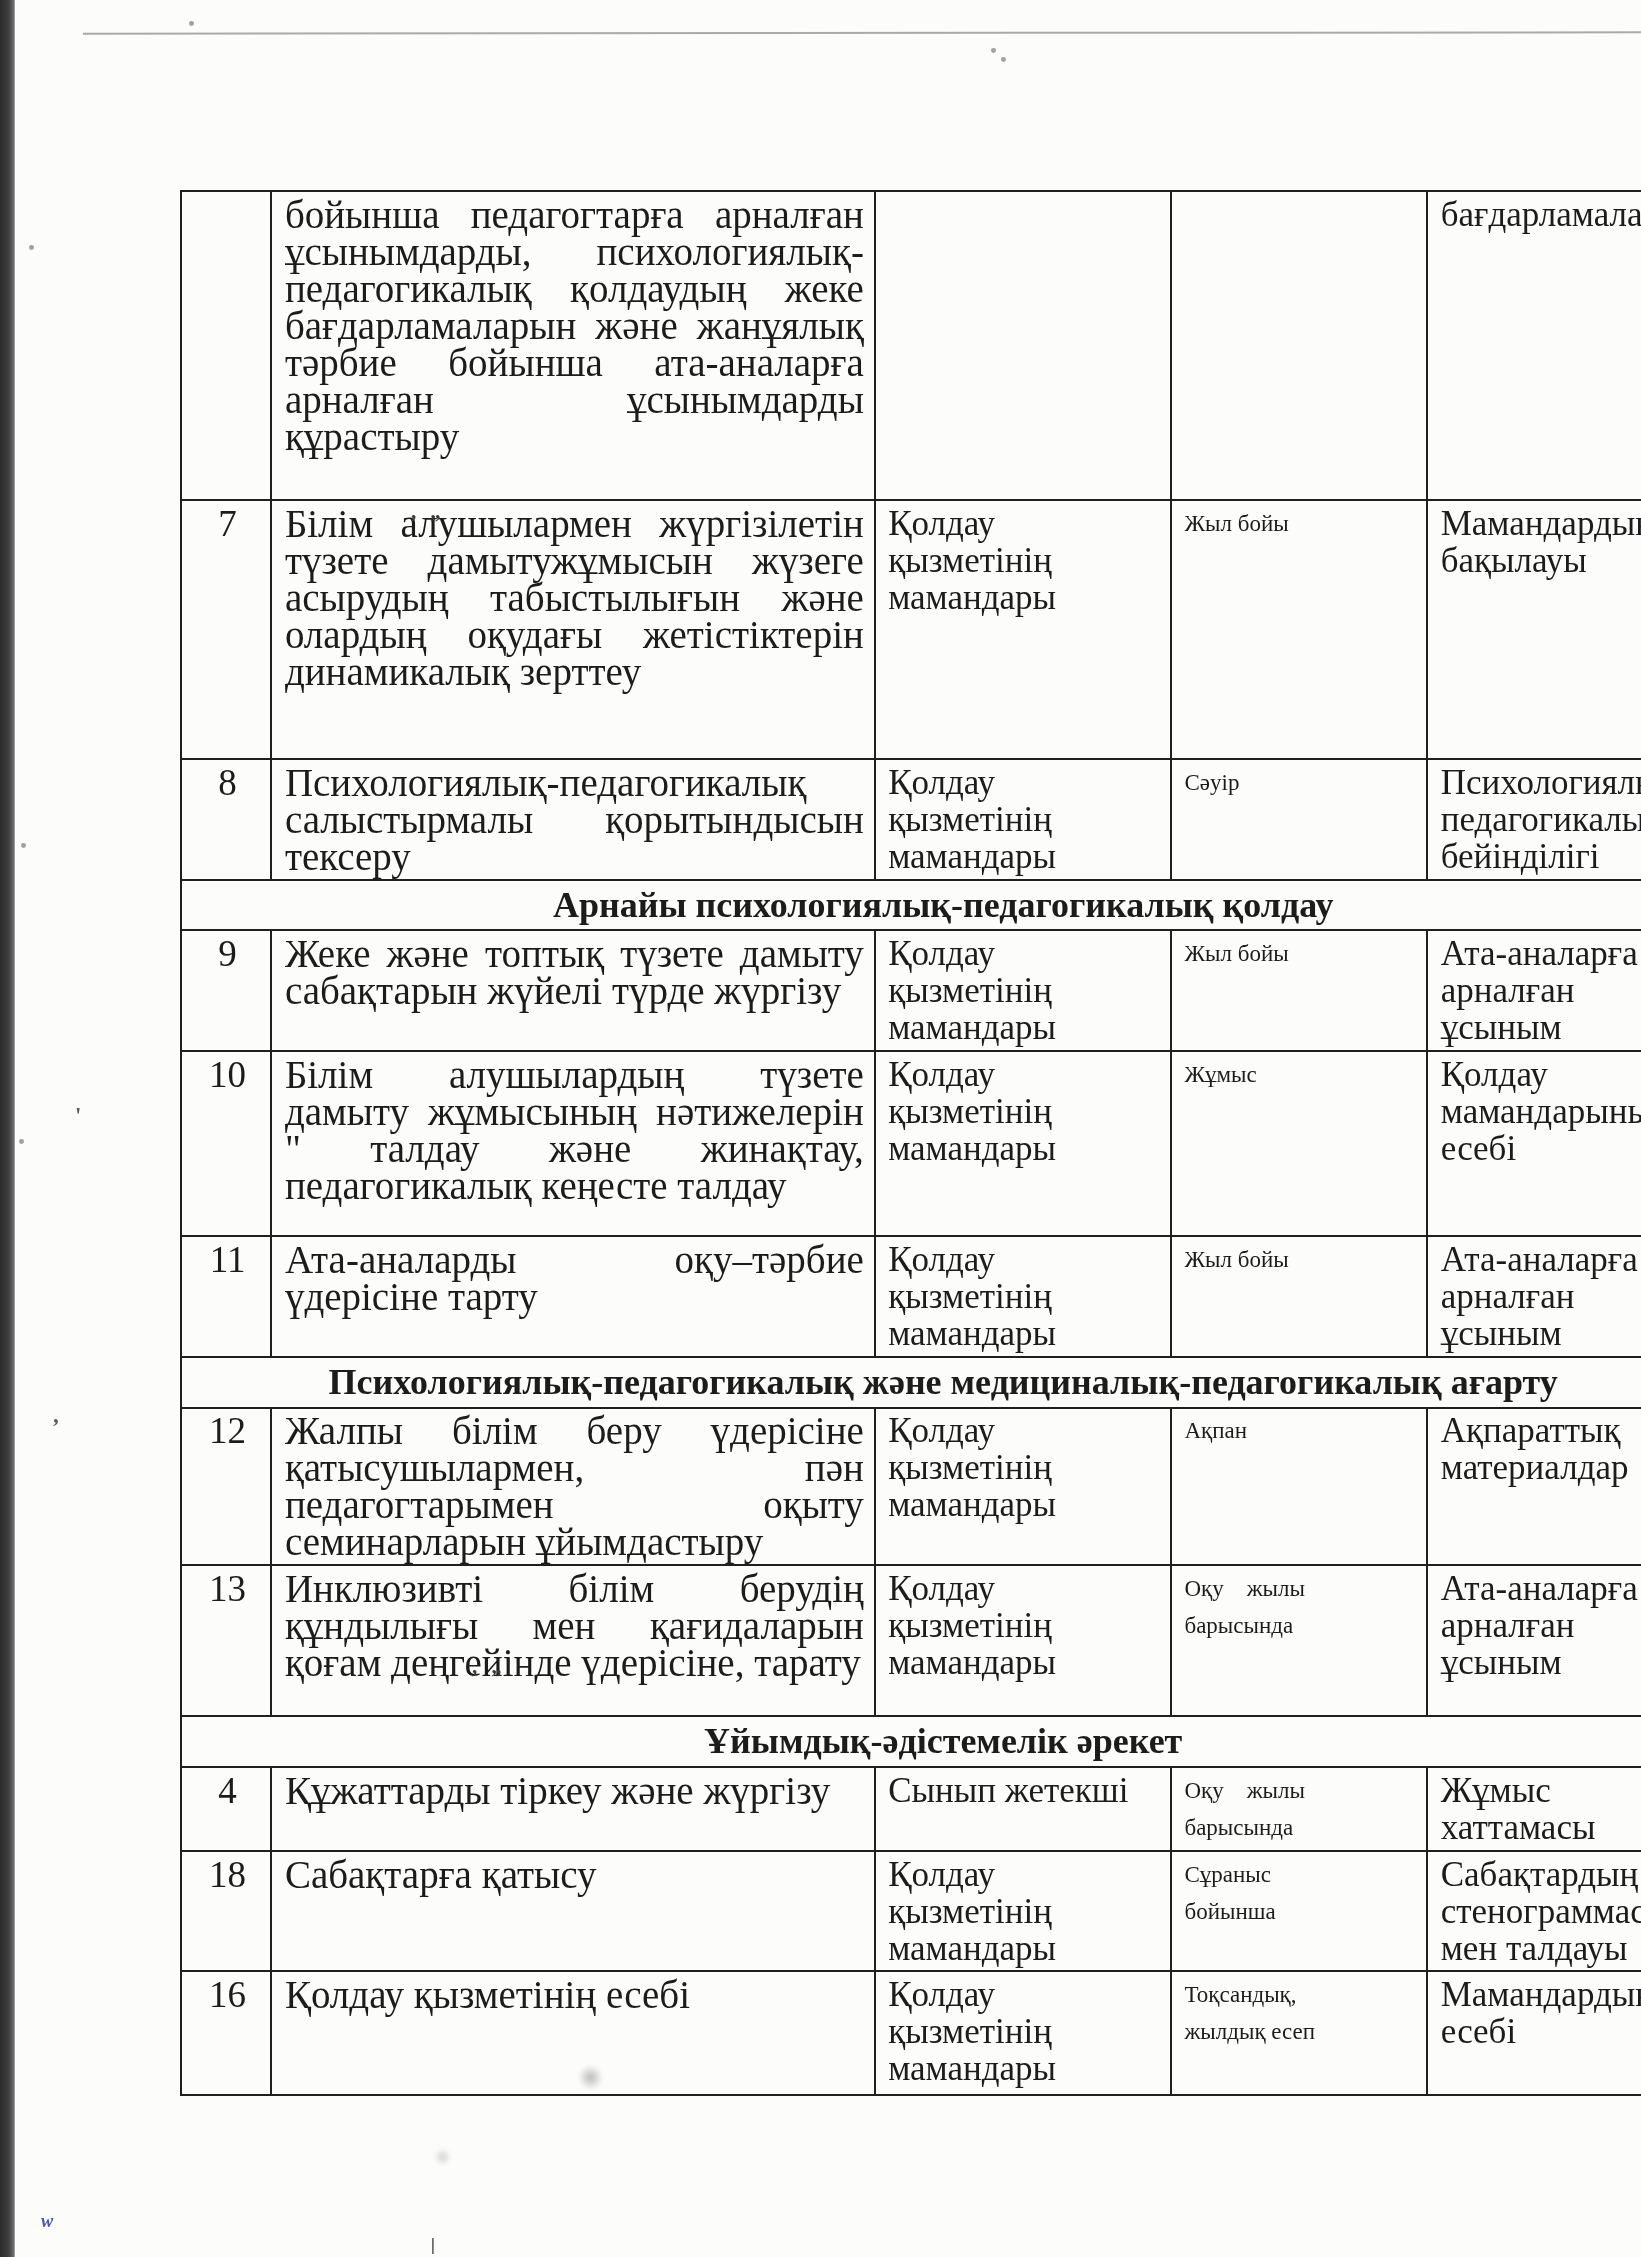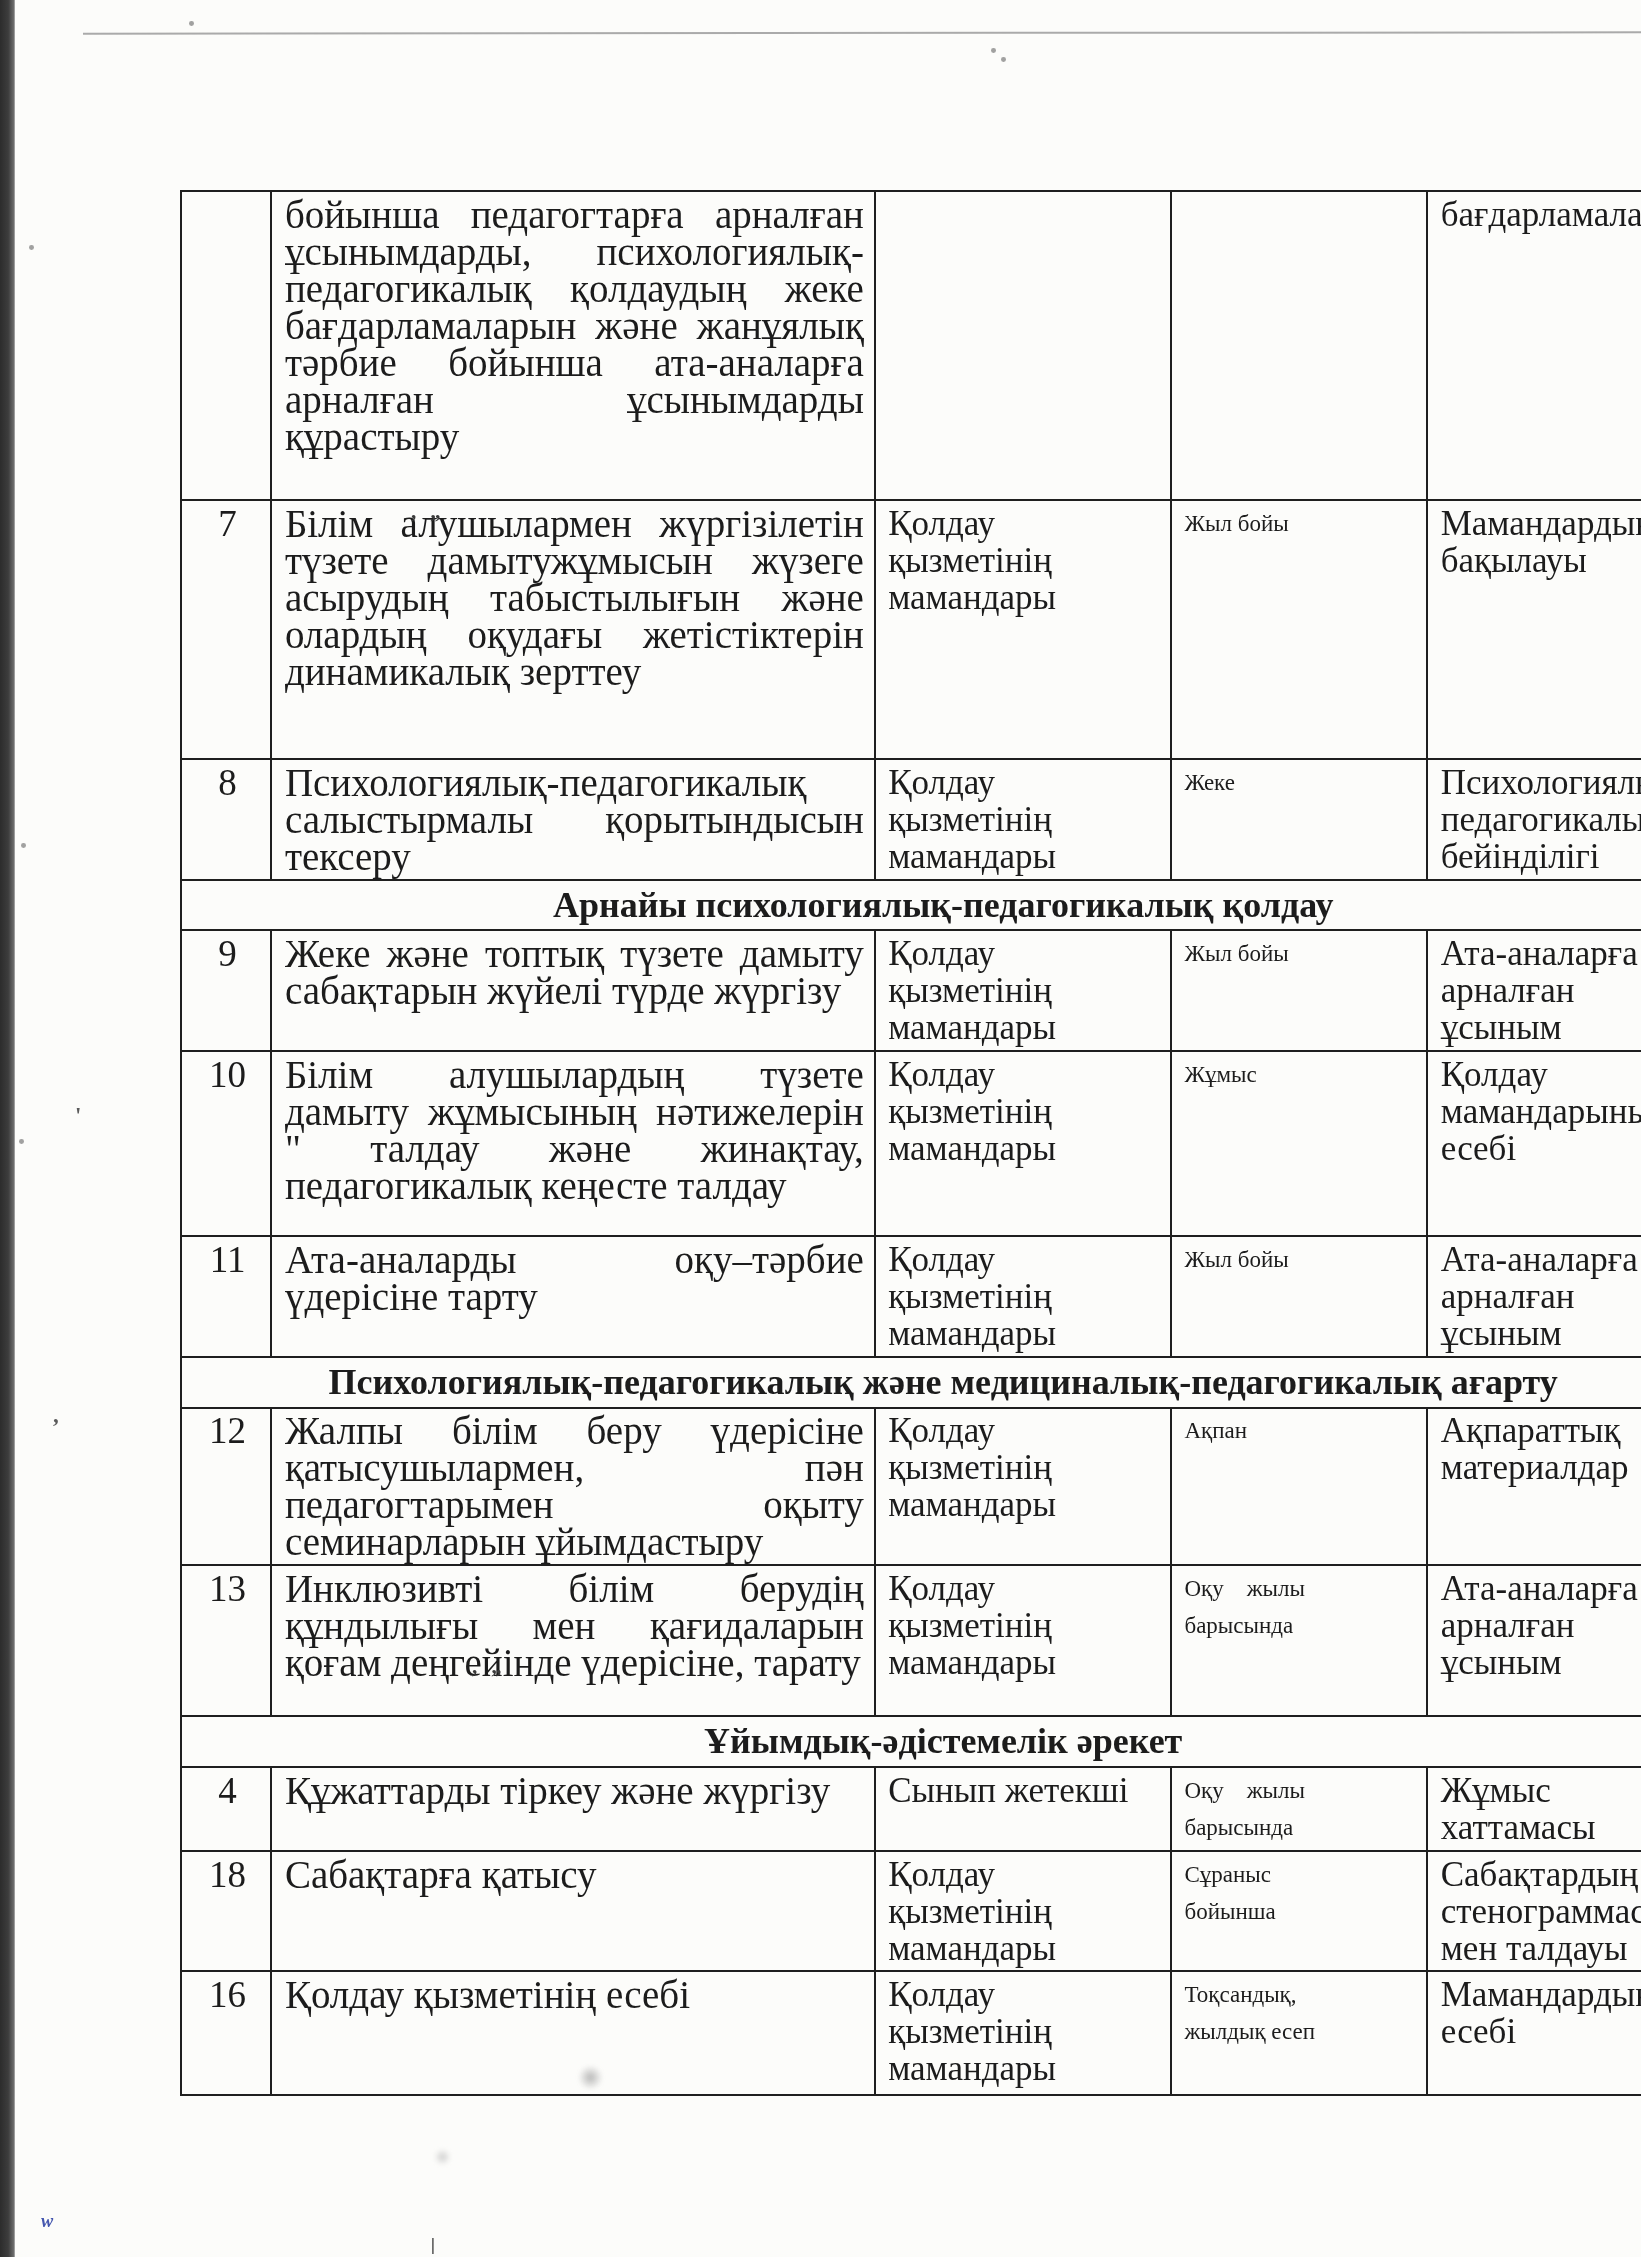--- a/index.html
+++ b/index.html
@@ -87,21 +87,21 @@
       <td class="c-res">Мамандардың
 бақылауы</td>
     </tr>
 
     <tr class="h120">
       <td class="c-num">8</td>
       <td class="c-act">Психологиялық-педагогикалық салыстырмалы қорытындысын тексеру</td>
       <td class="c-resp">Қолдау
 қызметінің
 мамандары</td>
-      <td class="c-time">Жеке</td>
+      <td class="c-time">Сәуір</td>
       <td class="c-res">Психологиялық-
 педагогикалық
 бейінділігі</td>
     </tr>
 
     <tr class="sec hsec">
       <td colspan="5">Арнайы психологиялық-педагогикалық қолдау</td>
     </tr>
 
     <tr class="h118">

